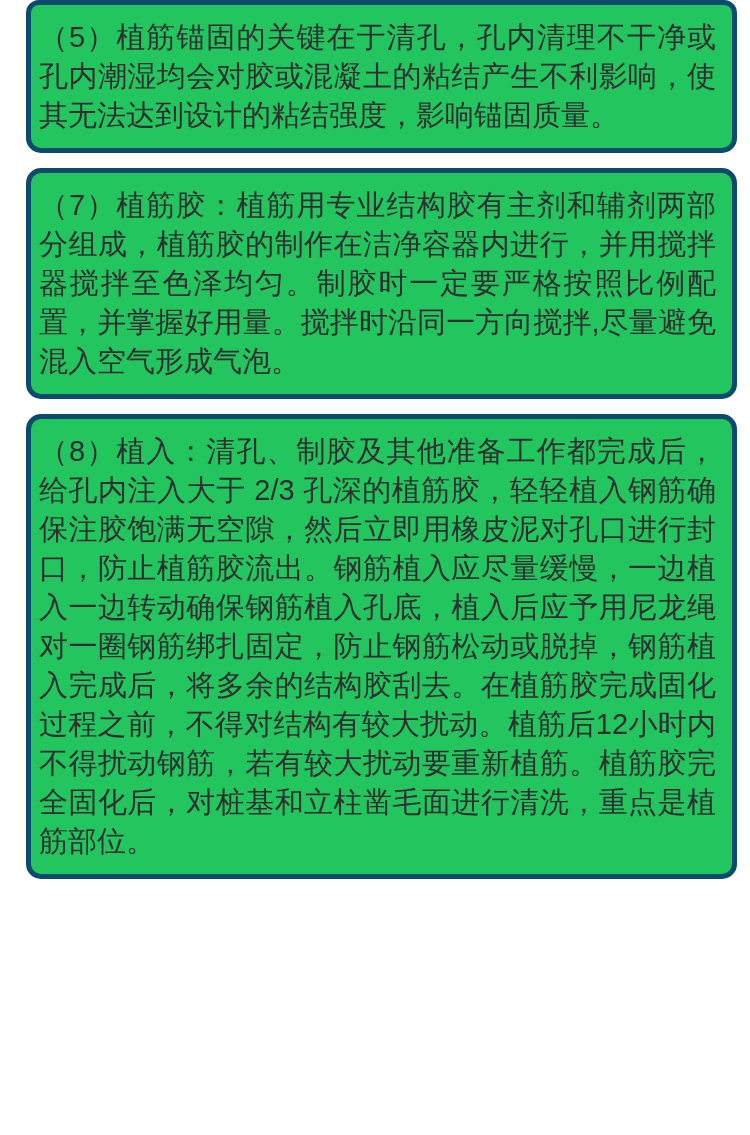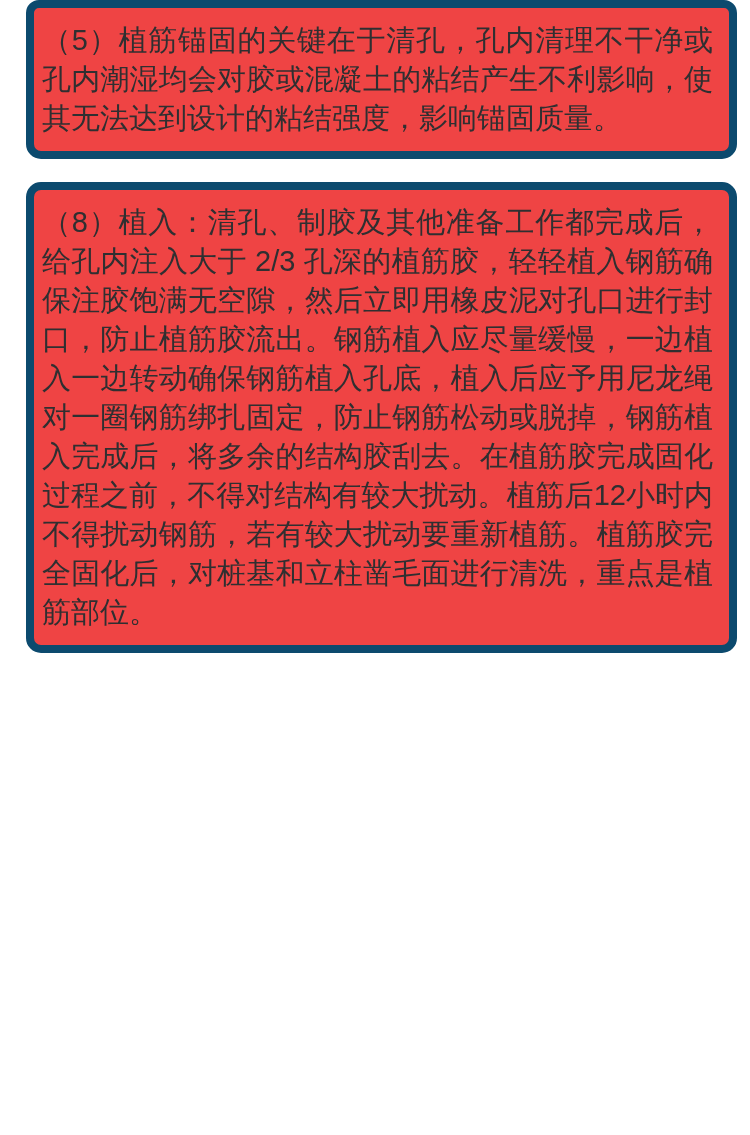--- a/index.html
+++ b/index.html
@@ -15,23 +15,23 @@
   }
   .page {
     width: 750px;
     min-height: 1135px;
     background: #ffffff;
     padding-top: 0;
     box-sizing: border-box;
   }
   .spec-card {
     box-sizing: border-box;
-    margin: 0 13px 23px 26px;
-    background: #ef4444;
-    border: 8px solid #0c4a6e;
+    margin: 0 13px 15px 26px;
+    background: #22c55e;
+    border: 5px solid #0c4a6e;
     border-radius: 15px;
     padding: 13px 16px 13px 8px;
   }
   .spec-card:first-child {
     border-top-left-radius: 13px;
     border-top-right-radius: 13px;
   }
   .spec-card p {
     margin: 0;
     font-size: 29px;
@@ -48,18 +48,21 @@
 </head>
 <body>
 
 <div class="page">
 
   <div class="spec-card">
     <p>（5）植筋锚固的关键在于清孔，孔内清理不干净或孔内潮湿均会对胶或混凝土的粘结产生不利影响，使其无法达到设计的粘结强度，影响锚固质量。</p>
   </div>
 
 
+  <div class="spec-card">
+    <p>（7）植筋胶：植筋用专业结构胶有主剂和辅剂两部分组成，植筋胶的制作在洁净容器内进行，并用搅拌器搅拌至色泽均匀。制胶时一定要严格按照比例配置，并掌握好用量。搅拌时沿同一方向搅拌,尽量避免混入空气形成气泡。</p>
+  </div>
 
   <div class="spec-card">
     <p>（8）植入：清孔、制胶及其他准备工作都完成后，给孔内注入大于 2/3 孔深的植筋胶，轻轻植入钢筋确保注胶饱满无空隙，然后立即用橡皮泥对孔口进行封口，防止植筋胶流出。钢筋植入应尽量缓慢，一边植入一边转动确保钢筋植入孔底，植入后应予用尼龙绳对一圈钢筋绑扎固定，防止钢筋松动或脱掉，钢筋植入完成后，将多余的结构胶刮去。在植筋胶完成固化过程之前，不得对结构有较大扰动。植筋后12小时内不得扰动钢筋，若有较大扰动要重新植筋。植筋胶完全固化后，对桩基和立柱凿毛面进行清洗，重点是植筋部位。</p>
   </div>
 
 </div>
 
 </body></html>

